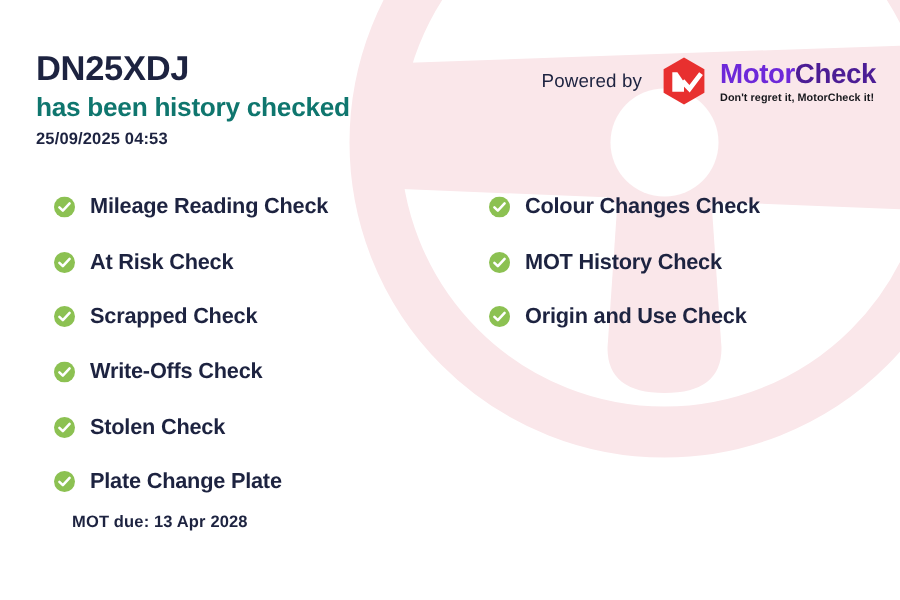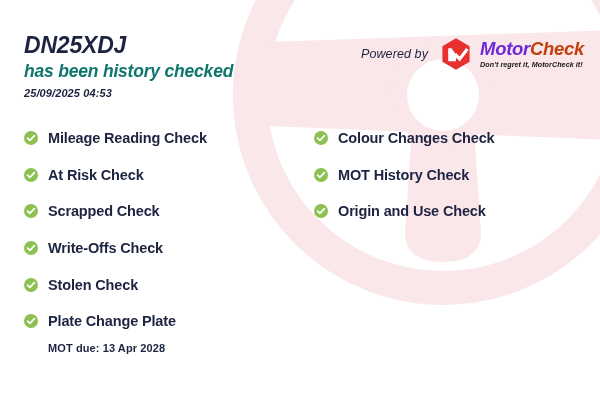--- a/index.html
+++ b/index.html
@@ -32,21 +32,20 @@
     pointer-events: none;
   }
 
   
   #header {
     position: absolute;
     left: 0;
     top: 0;
     width: 556px;
     height: 112px;
-    font-style: italic;
   }
 
   #reg-block {
     position: absolute;
     left: 24px;
     top: 33px;
   }
   #reg-plate {
     font-size: 23px;
     font-weight: 700;
@@ -103,34 +102,34 @@
     justify-content: center;
     line-height: 1;
   }
   #brand-wordmark-row {
     font-size: 18.5px;
     font-weight: 700;
     letter-spacing: -0.3px;
     white-space: nowrap;
   }
   .brand-motor { color: #6d28d9; }
-  .brand-check { color: #c2410c; }
+  .brand-check { color: #4c1d95; }
   #brand-tagline {
     font-size: 7.2px;
     font-weight: 700;
     color: #16171c;
     margin-top: 2.5px;
     letter-spacing: 0.05px;
     white-space: nowrap;
   }
 
   
   #checks-grid {
     position: absolute;
-    left: 24px;
+    left: 36px;
     top: 120px;
     width: 560px;
     display: flex;
   }
   .checks-column {
     display: flex;
     flex-direction: column;
   }
   #checks-column-left  { width: 290px; }
   #checks-column-right { width: 270px; }

